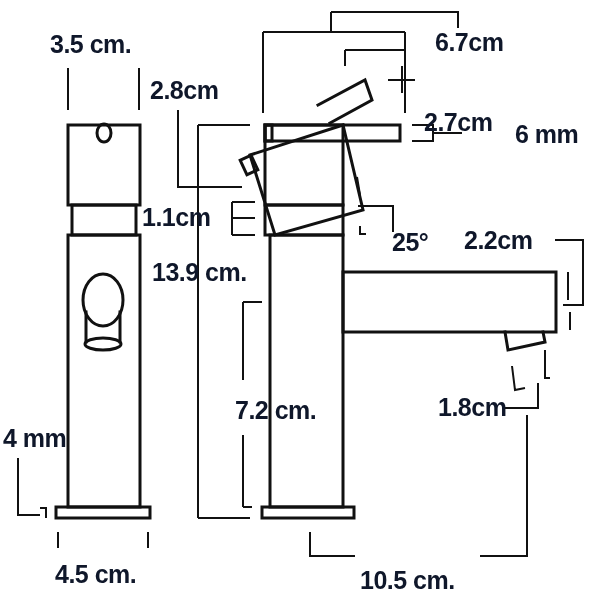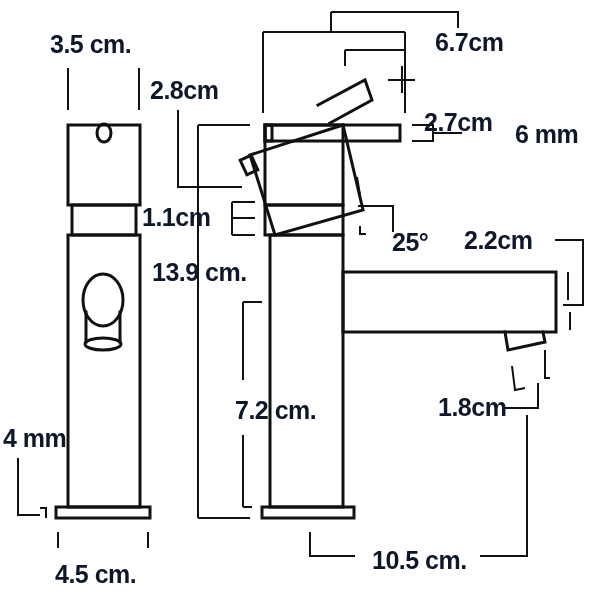--- a/index.html
+++ b/index.html
@@ -64,13 +64,13 @@
 <div class="lbl" style="left:152px; top:260px;">13.9 cm.</div>
 <div class="lbl" style="left:205px; top:398px;margin-left:30px;">7.2 cm.</div>
 <div class="lbl" style="left:3px; top:426px;">4 mm</div>
 <div class="lbl" style="left:55px; top:562px;">4.5 cm.</div>
 <div class="lbl" style="left:435px; top:30px;">6.7cm</div>
 <div class="lbl" style="left:424px; top:70px;margin-top:40px;">2.7cm</div>
 <div class="lbl" style="left:467px; top:122px;margin-left:48px;">6 mm</div>
 <div class="lbl" style="left:376px; top:230px;margin-left:16px;">25°</div>
 <div class="lbl" style="left:464px; top:228px;">2.2cm</div>
 <div class="lbl" style="left:410px; top:395px;margin-left:28px;">1.8cm</div>
-<div class="lbl" style="left:360px; top:548px;margin-left:12px;">10.5 cm.</div>
+<div class="lbl" style="left:360px; top:568px;">10.5 cm.</div>
 
 </body></html>

